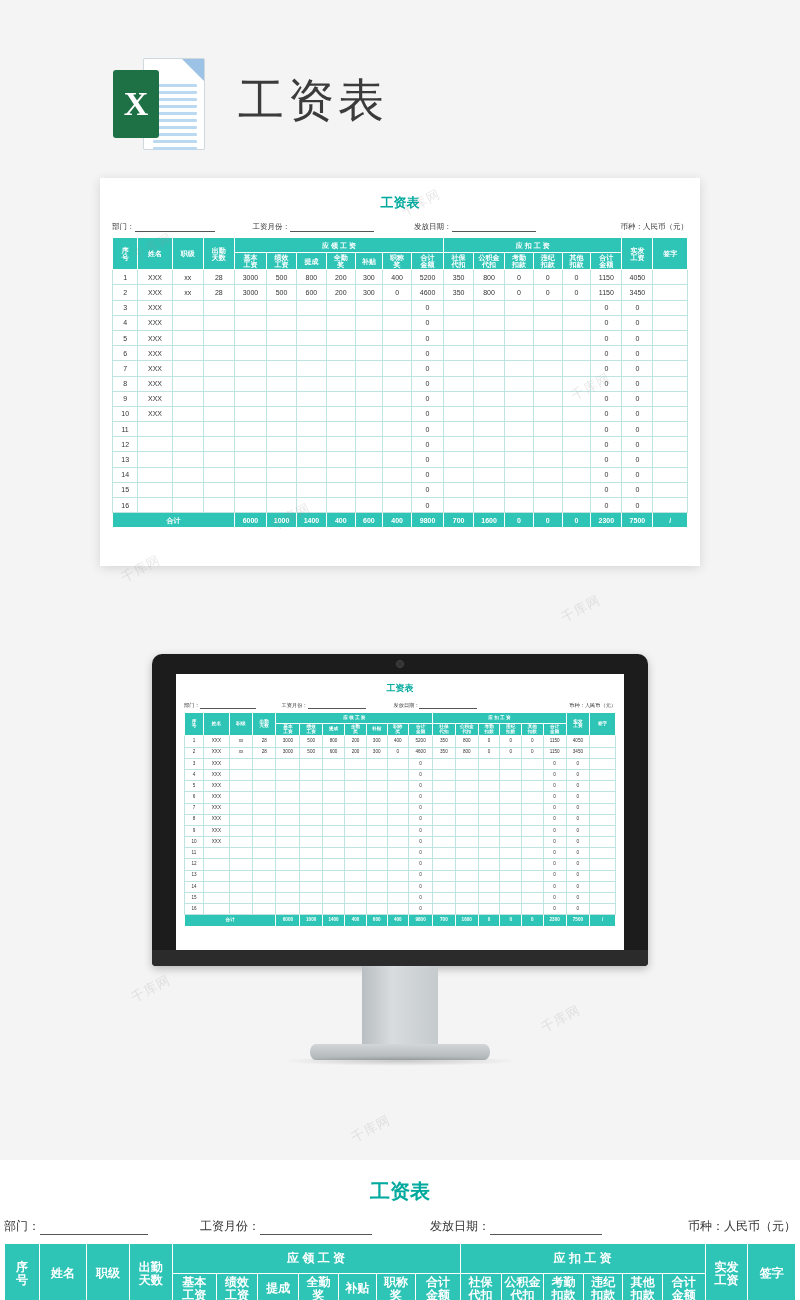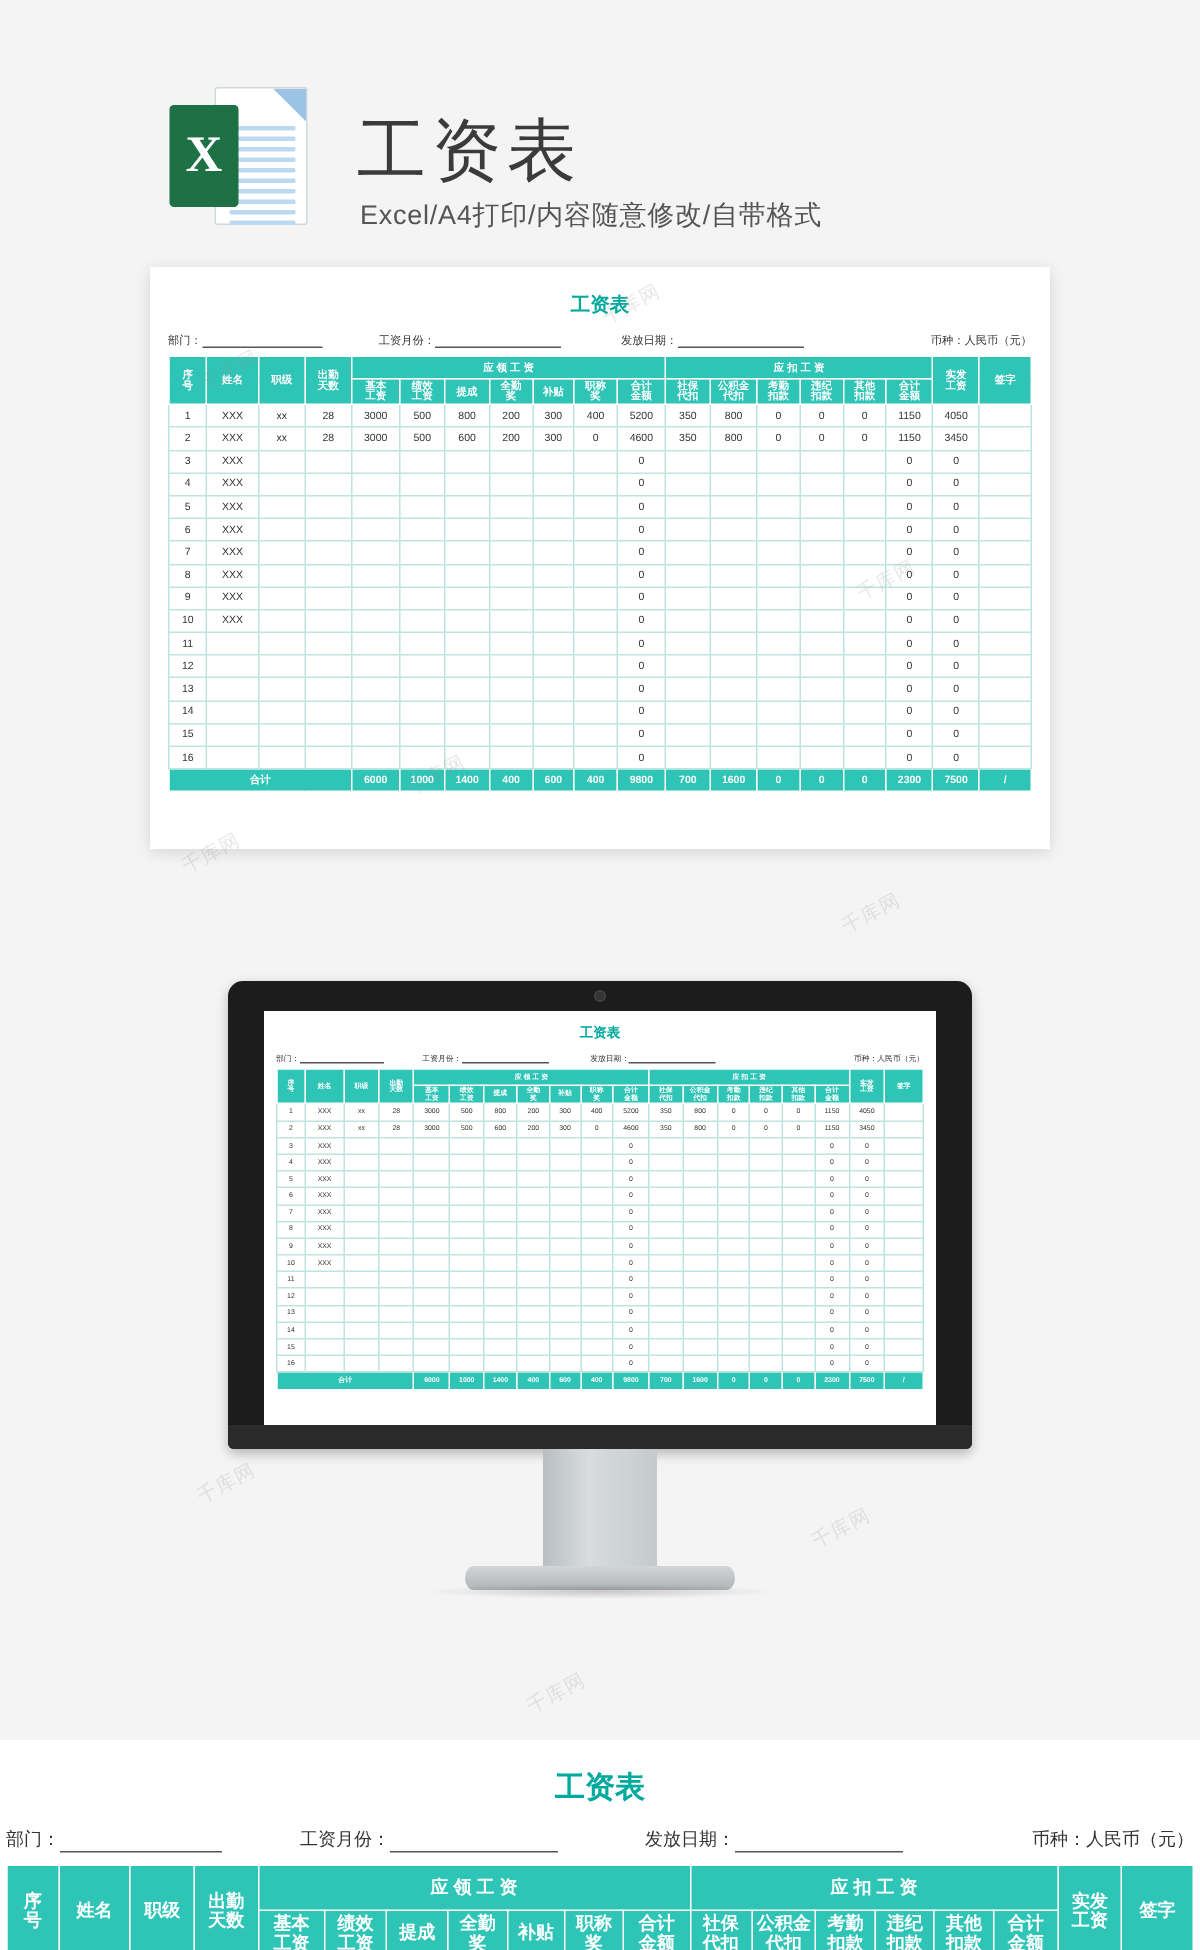--- a/index.html
+++ b/index.html
@@ -131,21 +131,20 @@
           <i></i>
           <i></i>
           <i></i>
           <i></i>
           <i></i>
           <i></i>
       </div>
       <div class="green">X</div>
     </div>
     <div class="title-main">工资表</div>
-    <div class="title-sub">Excel/A4打印/内容随意修改/自带格式</div>
   </div>
 
   <div class="card1 sheet-wrap">
     <div class="c1-inner c1">
       <div class="sheet-title c1-title">工资表</div>
       <div class="meta-row c1-meta">
         <span class="m">部门：</span>
         <span class="uline" style="width:80px"></span>
         <span class="m" style="margin-left:38px">工资月份：</span>
         <span class="uline" style="width:84px"></span>

